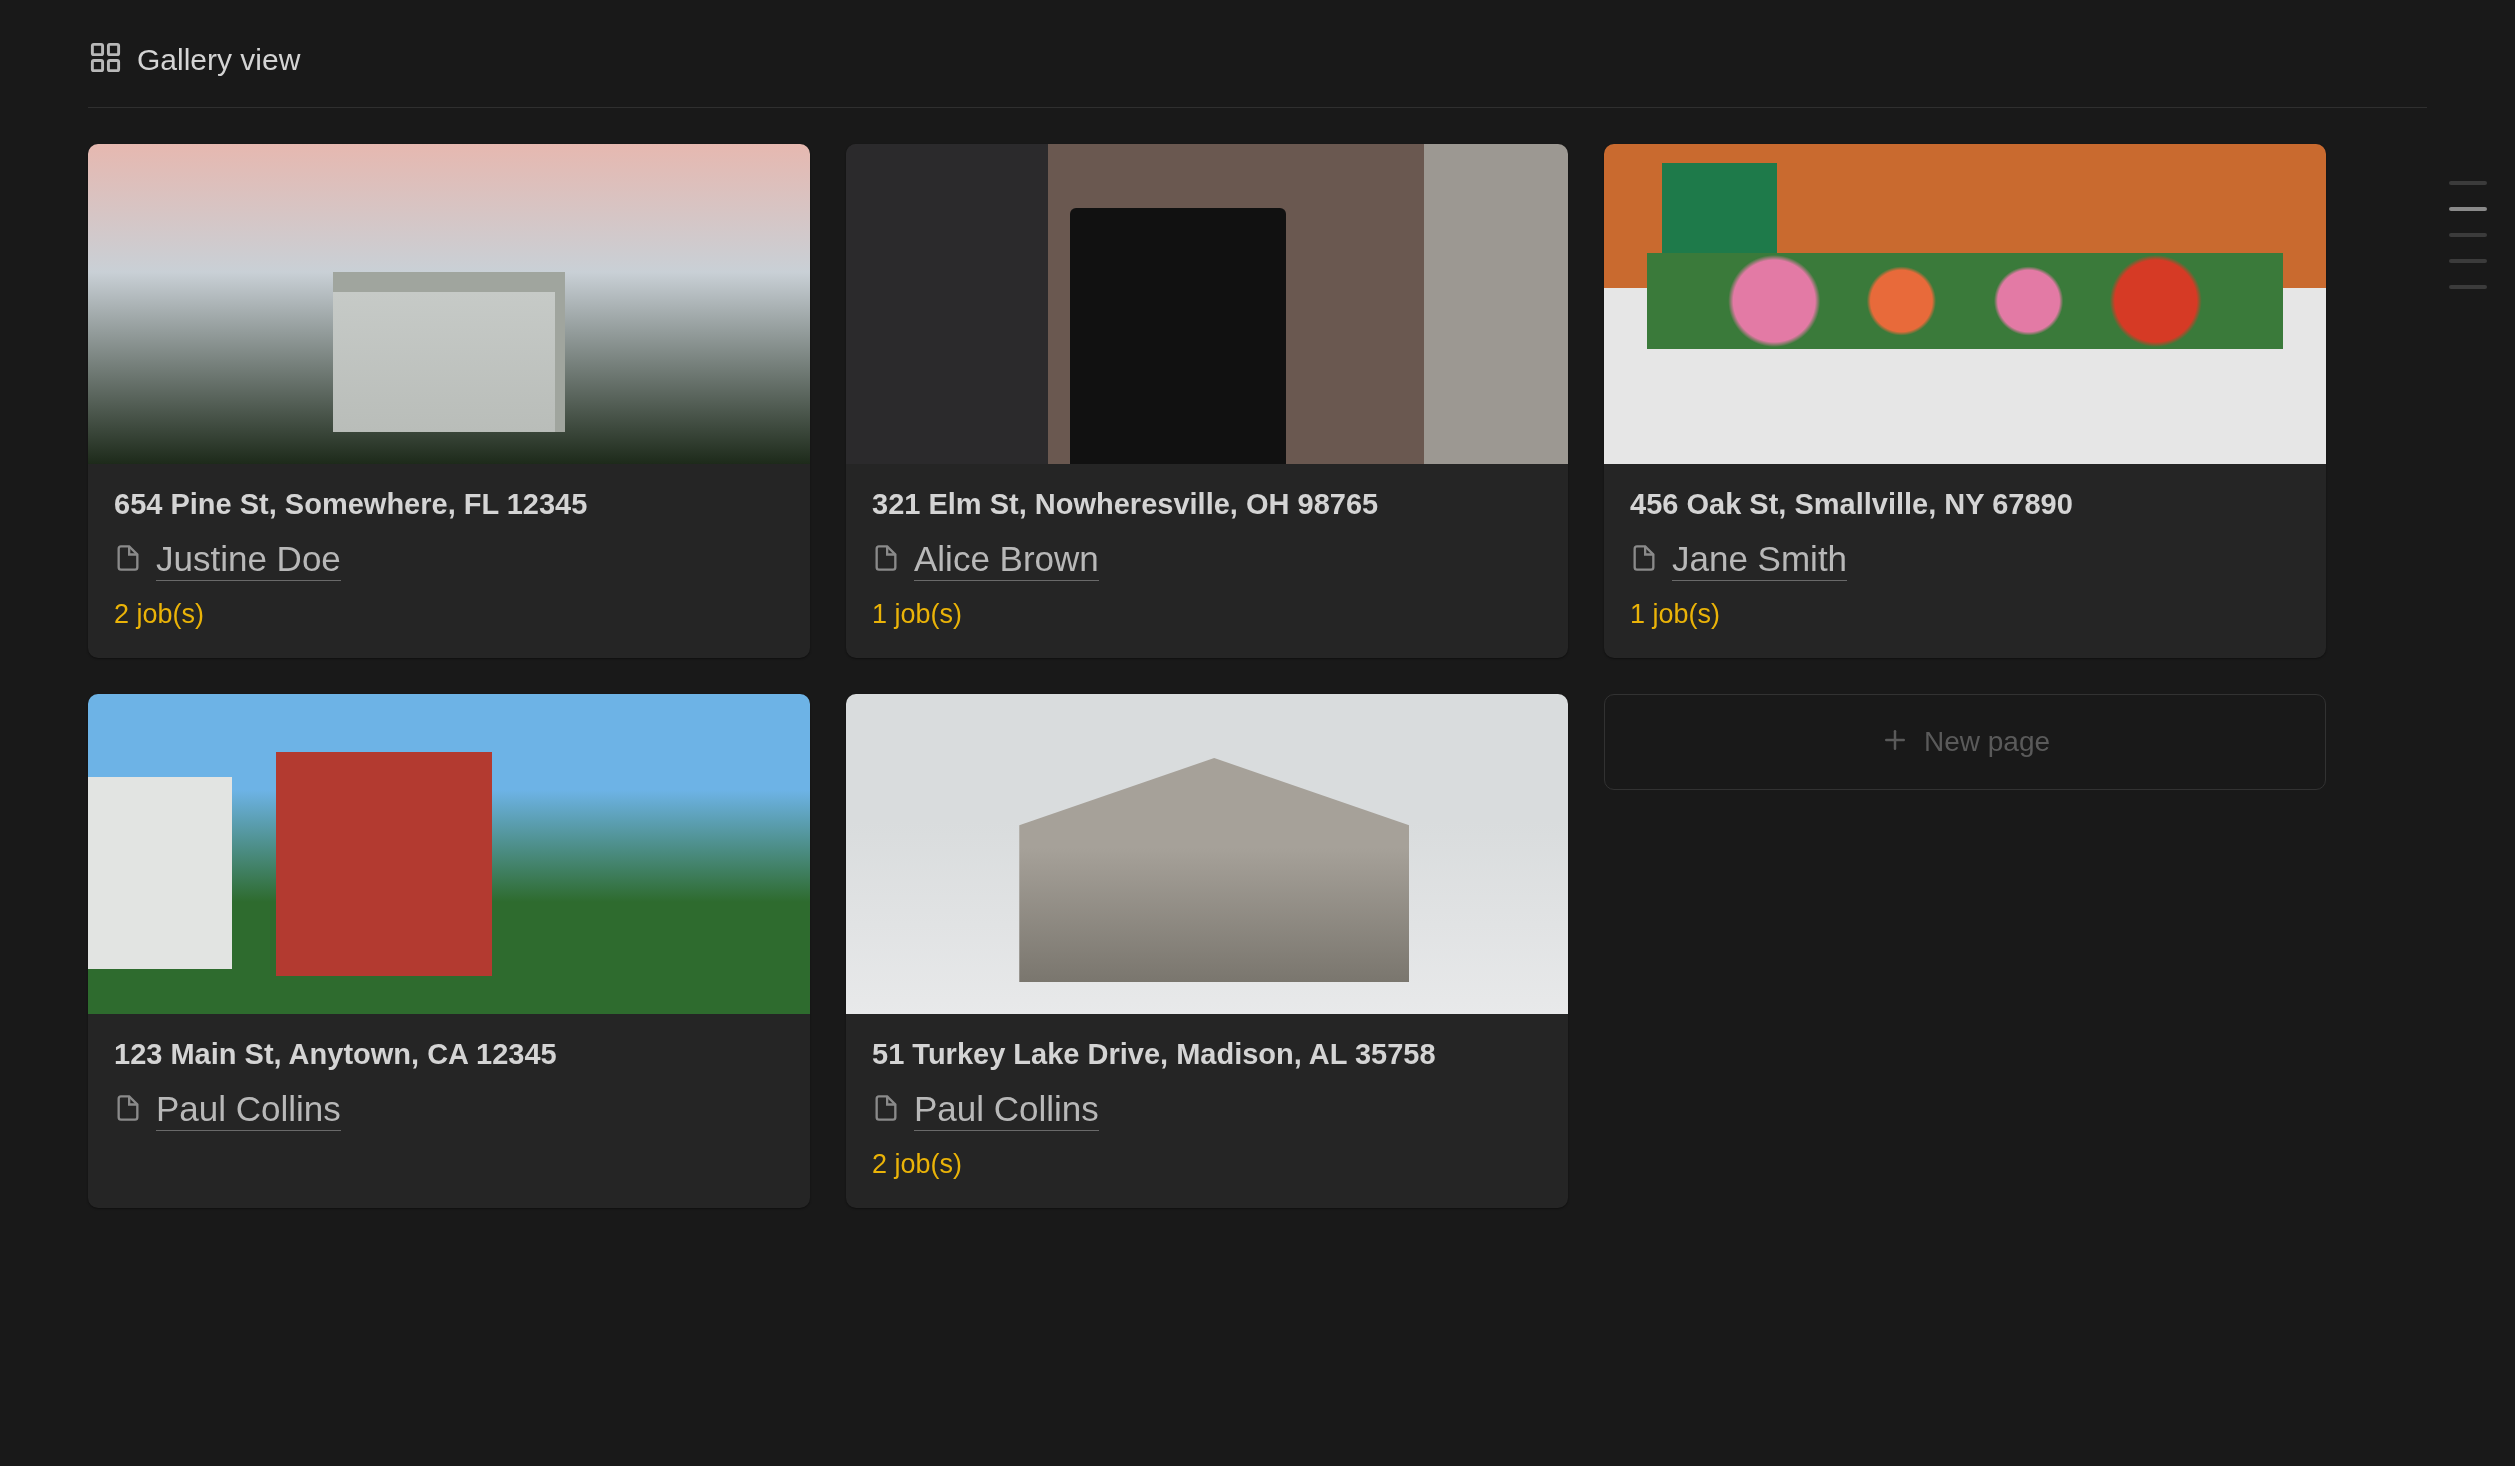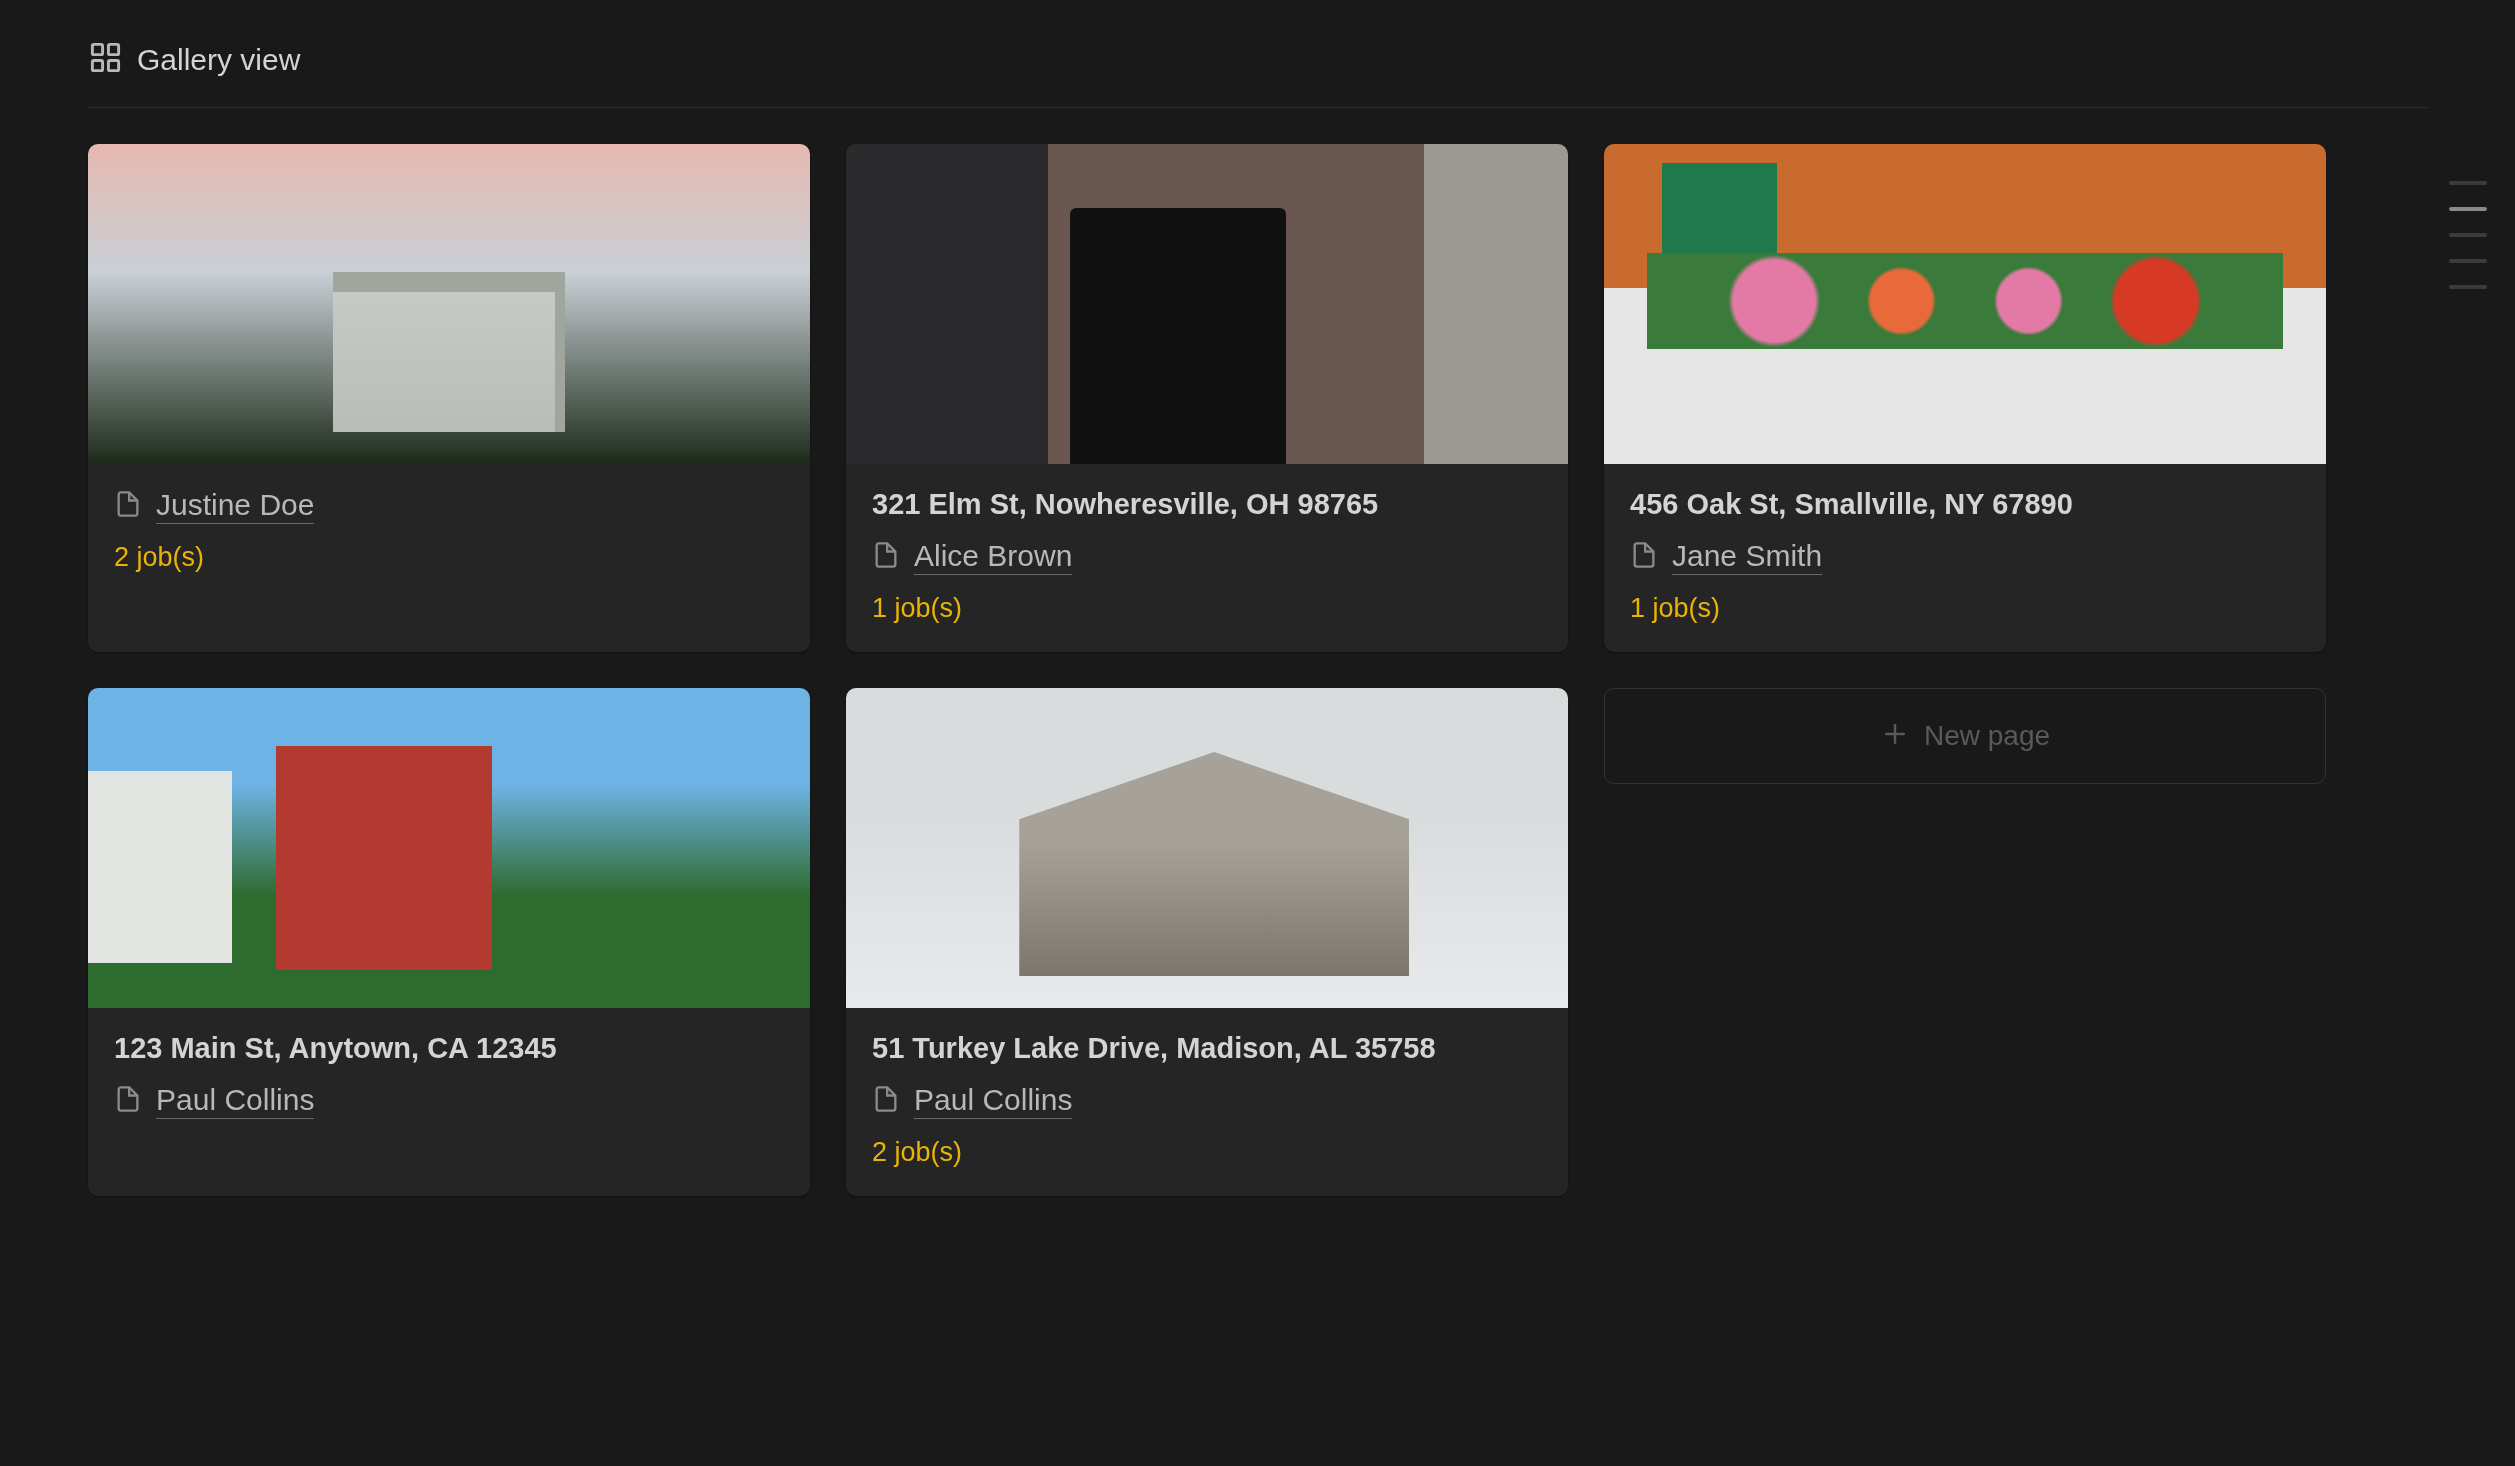--- a/index.html
+++ b/index.html
@@ -64,21 +64,21 @@
     font-weight: 600;
     color: #d4d4d4;
   }
   .card-person {
     display: flex;
     align-items: center;
     gap: 14px;
   }
   .card-person .icon svg { width: 28px; height: 28px; }
   .person-name {
-    font-size: 30px;
+    font-size: 35px;
     color: #b8b8b8;
     border-bottom: 1px solid #6a6a6a;
     padding-bottom: 1px;
   }
   .card-jobs {
     font-size: 27px;
     color: #eab308;
   }
   .new-page {
     height: 96px;
@@ -190,20 +190,21 @@
       </svg>
     </span>
     <span class="view-label">Gallery view</span>
   </div>
 
   <div class="grid">
 
     <div class="card">
       <div class="card-image img-1"></div>
       <div class="card-body">
+        <div class="card-title">654 Pine St, Somewhere, FL 12345</div>
         <div class="card-person">
           <span class="icon">
             <svg viewBox="0 0 24 24" fill="none" stroke="#8a8a8a" stroke-width="2">
                 <path d="M13 2H6a2 2 0 0 0-2 2v16a2 2 0 0 0 2 2h12a2 2 0 0 0 2-2V9l-7-7z"></path>
                 <path d="M13 2v7h7"></path>
               </svg>
           </span>
           <span class="person-name">Justine Doe</span>
         </div>
         <div class="card-jobs">2 job(s)</div>

